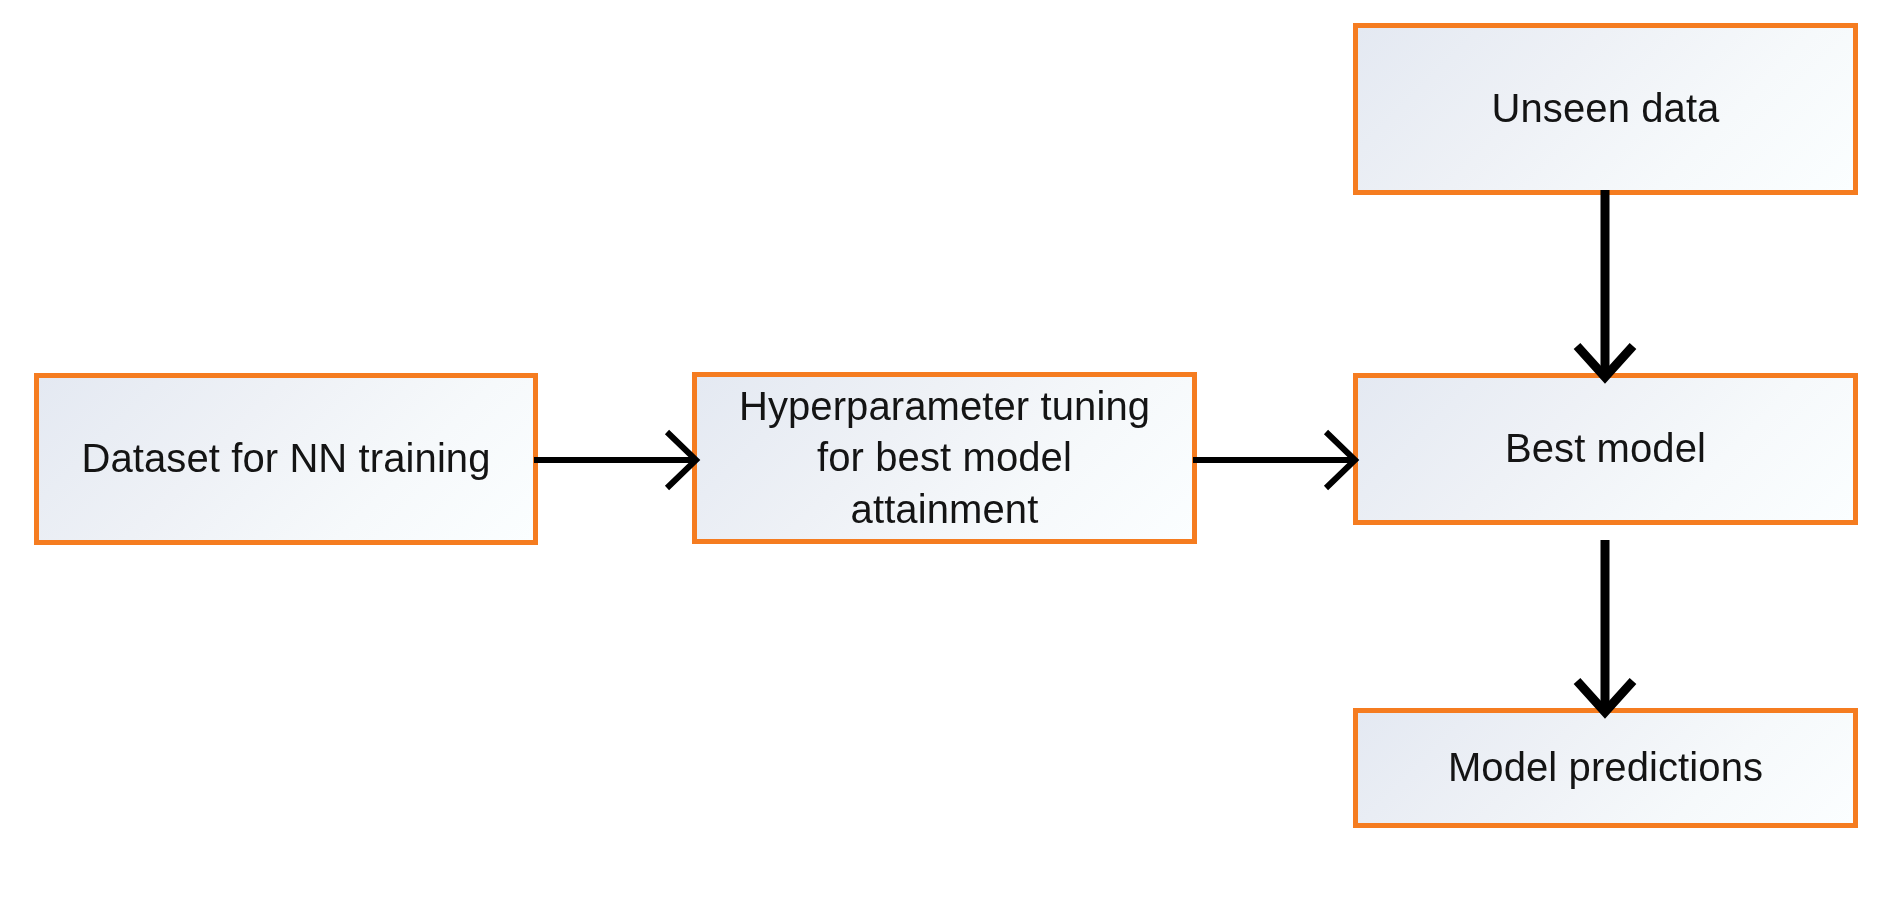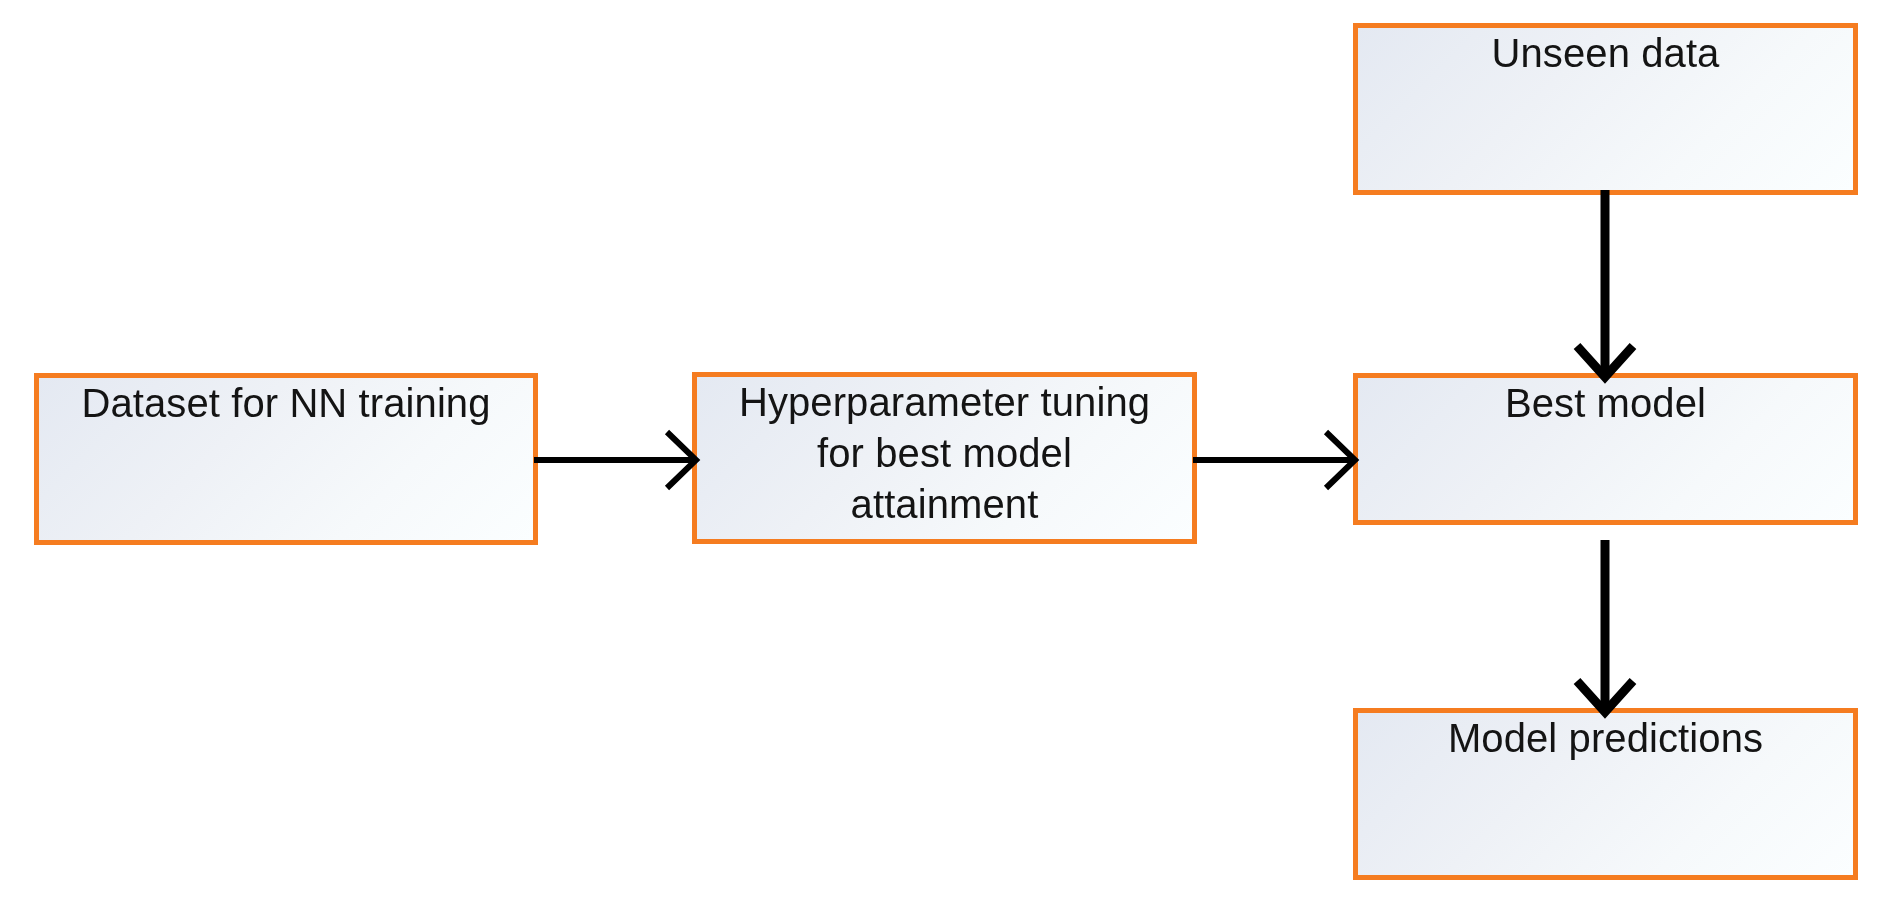--- a/index.html
+++ b/index.html
@@ -19,40 +19,40 @@
     overflow: hidden;
   }
 
   
   .node {
     position: absolute;
     box-sizing: border-box;
     border: 5px solid #f57c20;
     background: linear-gradient(135deg, #e4e9f2 0%, #eef1f6 38%, #f6f9fb 70%, #fbfeff 100%);
     display: flex;
-    align-items: flex-start;
+    align-items: center;
     justify-content: center;
     text-align: center;
   }
   .node-label {
     color: #141414;
     font-size: 40px;
     line-height: 1.28;
     letter-spacing: 0.1px;
     font-weight: 400;
     padding: 0 10px;
     white-space: pre-line;
   }
 
   
   #node-dataset        { left: 34px;   top: 373px; width: 504px; height: 172px; }
   #node-hyperparameter { left: 692px;  top: 372px; width: 505px; height: 172px; }
   #node-unseen         { left: 1353px; top: 23px;  width: 505px; height: 172px; }
   #node-bestmodel      { left: 1353px; top: 373px; width: 505px; height: 152px; }
-  #node-predictions    { left: 1353px; top: 708px; width: 505px; height: 172px; }
+  #node-predictions    { left: 1353px; top: 708px; width: 505px; height: 120px; }
 
   
   .connector {
     position: absolute;
     overflow: visible;
   }
   .connector svg { display: block; overflow: visible; }
 
   
   #edge-dataset-hyper { left: 534px;  top: 425px; width: 166px; height: 70px; }

